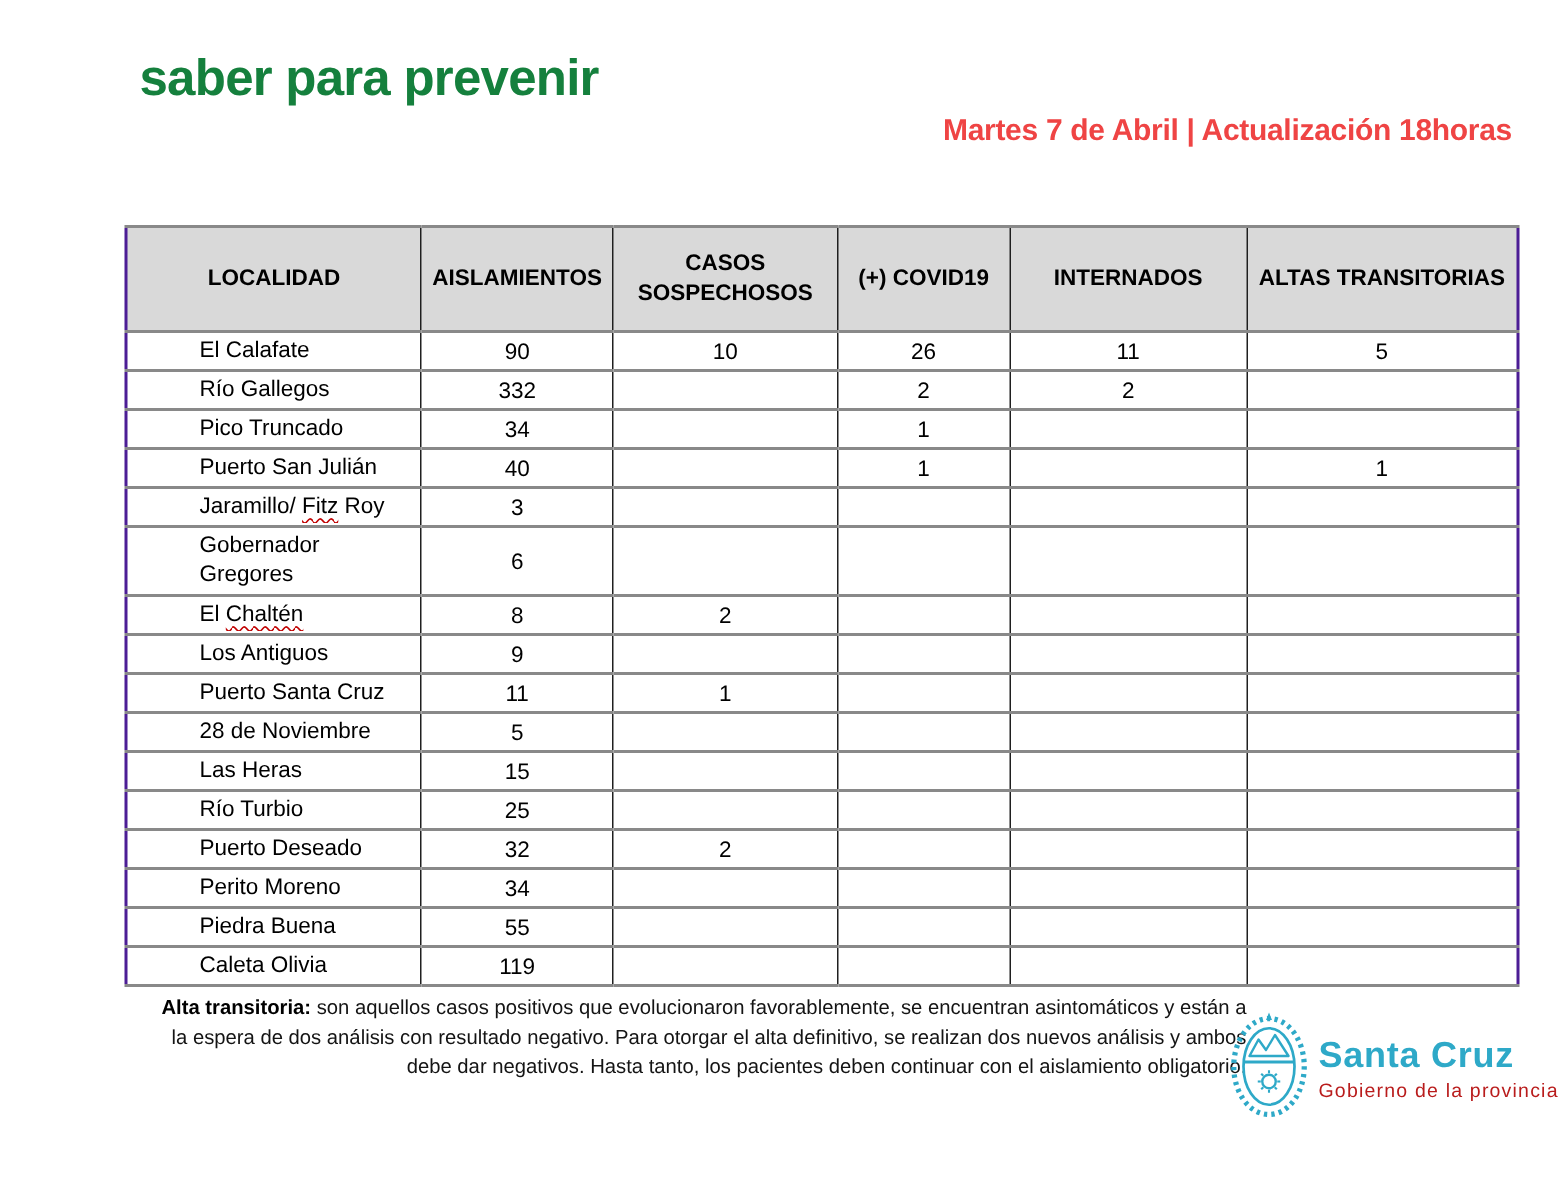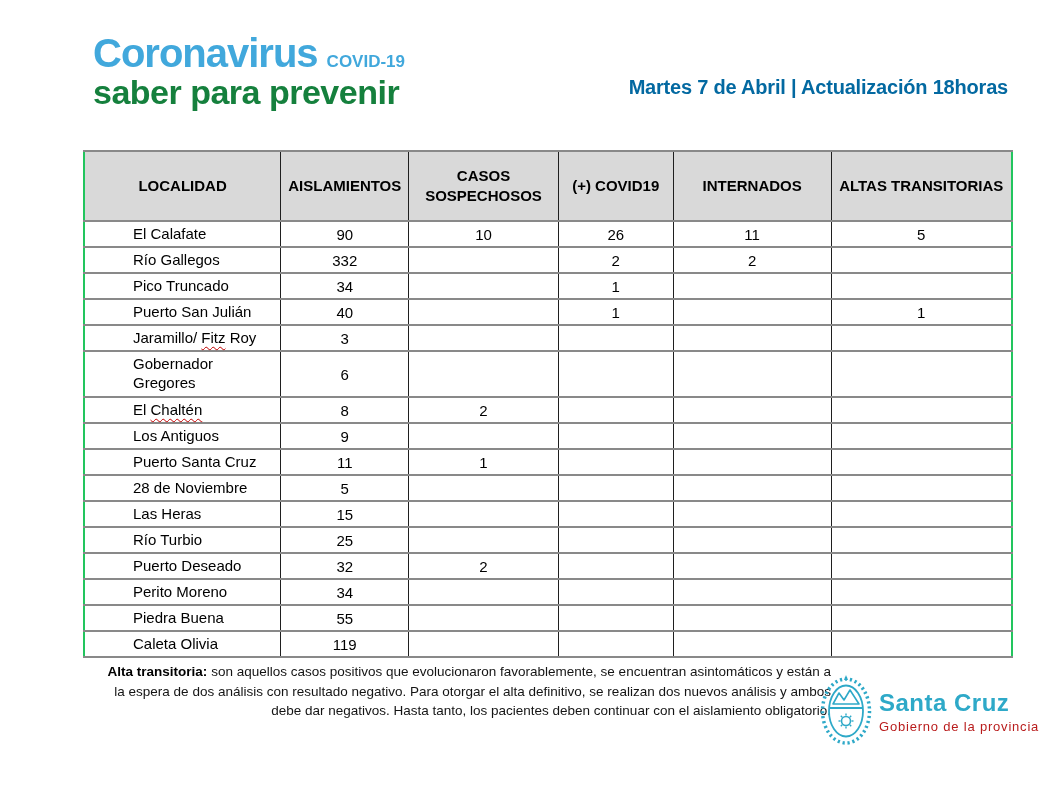--- a/index.html
+++ b/index.html
@@ -23,31 +23,31 @@
   .brand-sub {
     font-size: 17px; font-weight: bold; color: #41a8dc; letter-spacing: 0px;
   }
   .brand-tagline {
     font-size: 34px; font-weight: bold; color: #15803d;
     letter-spacing: -0.5px; line-height: 1.05; margin-top: 2px;
   }
 
   .update-text {
     position: absolute; top: 76px; right: 36px;
-    font-size: 20px; font-weight: bold; color: #0369a1;
+    font-size: 20px; font-weight: bold; color: #ef4444;
     letter-spacing: -0.2px;
   }
 
   
   .tbl-wrap { position: absolute; left: 83px; top: 150px; width: 930px; }
   table {
     width: 100%;
     border-collapse: collapse;
     table-layout: fixed;
-    border: 2px solid #22c55e;
+    border: 2px solid #4c1d95;
   }
   th, td {
     border-left: 1px solid #1f1f1f;
     border-right: 1px solid #1f1f1f;
     border-top: 2px solid #898989;
     border-bottom: 2px solid #898989;
     color: #000000;
   }
   thead tr { height: 70px; }
   th {
@@ -98,24 +98,20 @@
     font-size: 13px; color: #b91c1c; letter-spacing: 0.8px;
     margin-top: 2px;
   }
 </style>
 </head>
 <body>
 
 <div class="page">
 
   <div class="brand">
-    <div class="brand-line1">
-      <span class="brand-title">Coronavirus</span>
-      <span class="brand-sub">COVID-19</span>
-    </div>
     <div class="brand-tagline">saber para prevenir</div>
   </div>
 
   <div class="update-text">Martes 7 de Abril | Actualización 18horas</div>
 
   <div class="tbl-wrap">
     <table>
       <colgroup>
         <col style="width:21.2%">
         <col style="width:13.8%">

